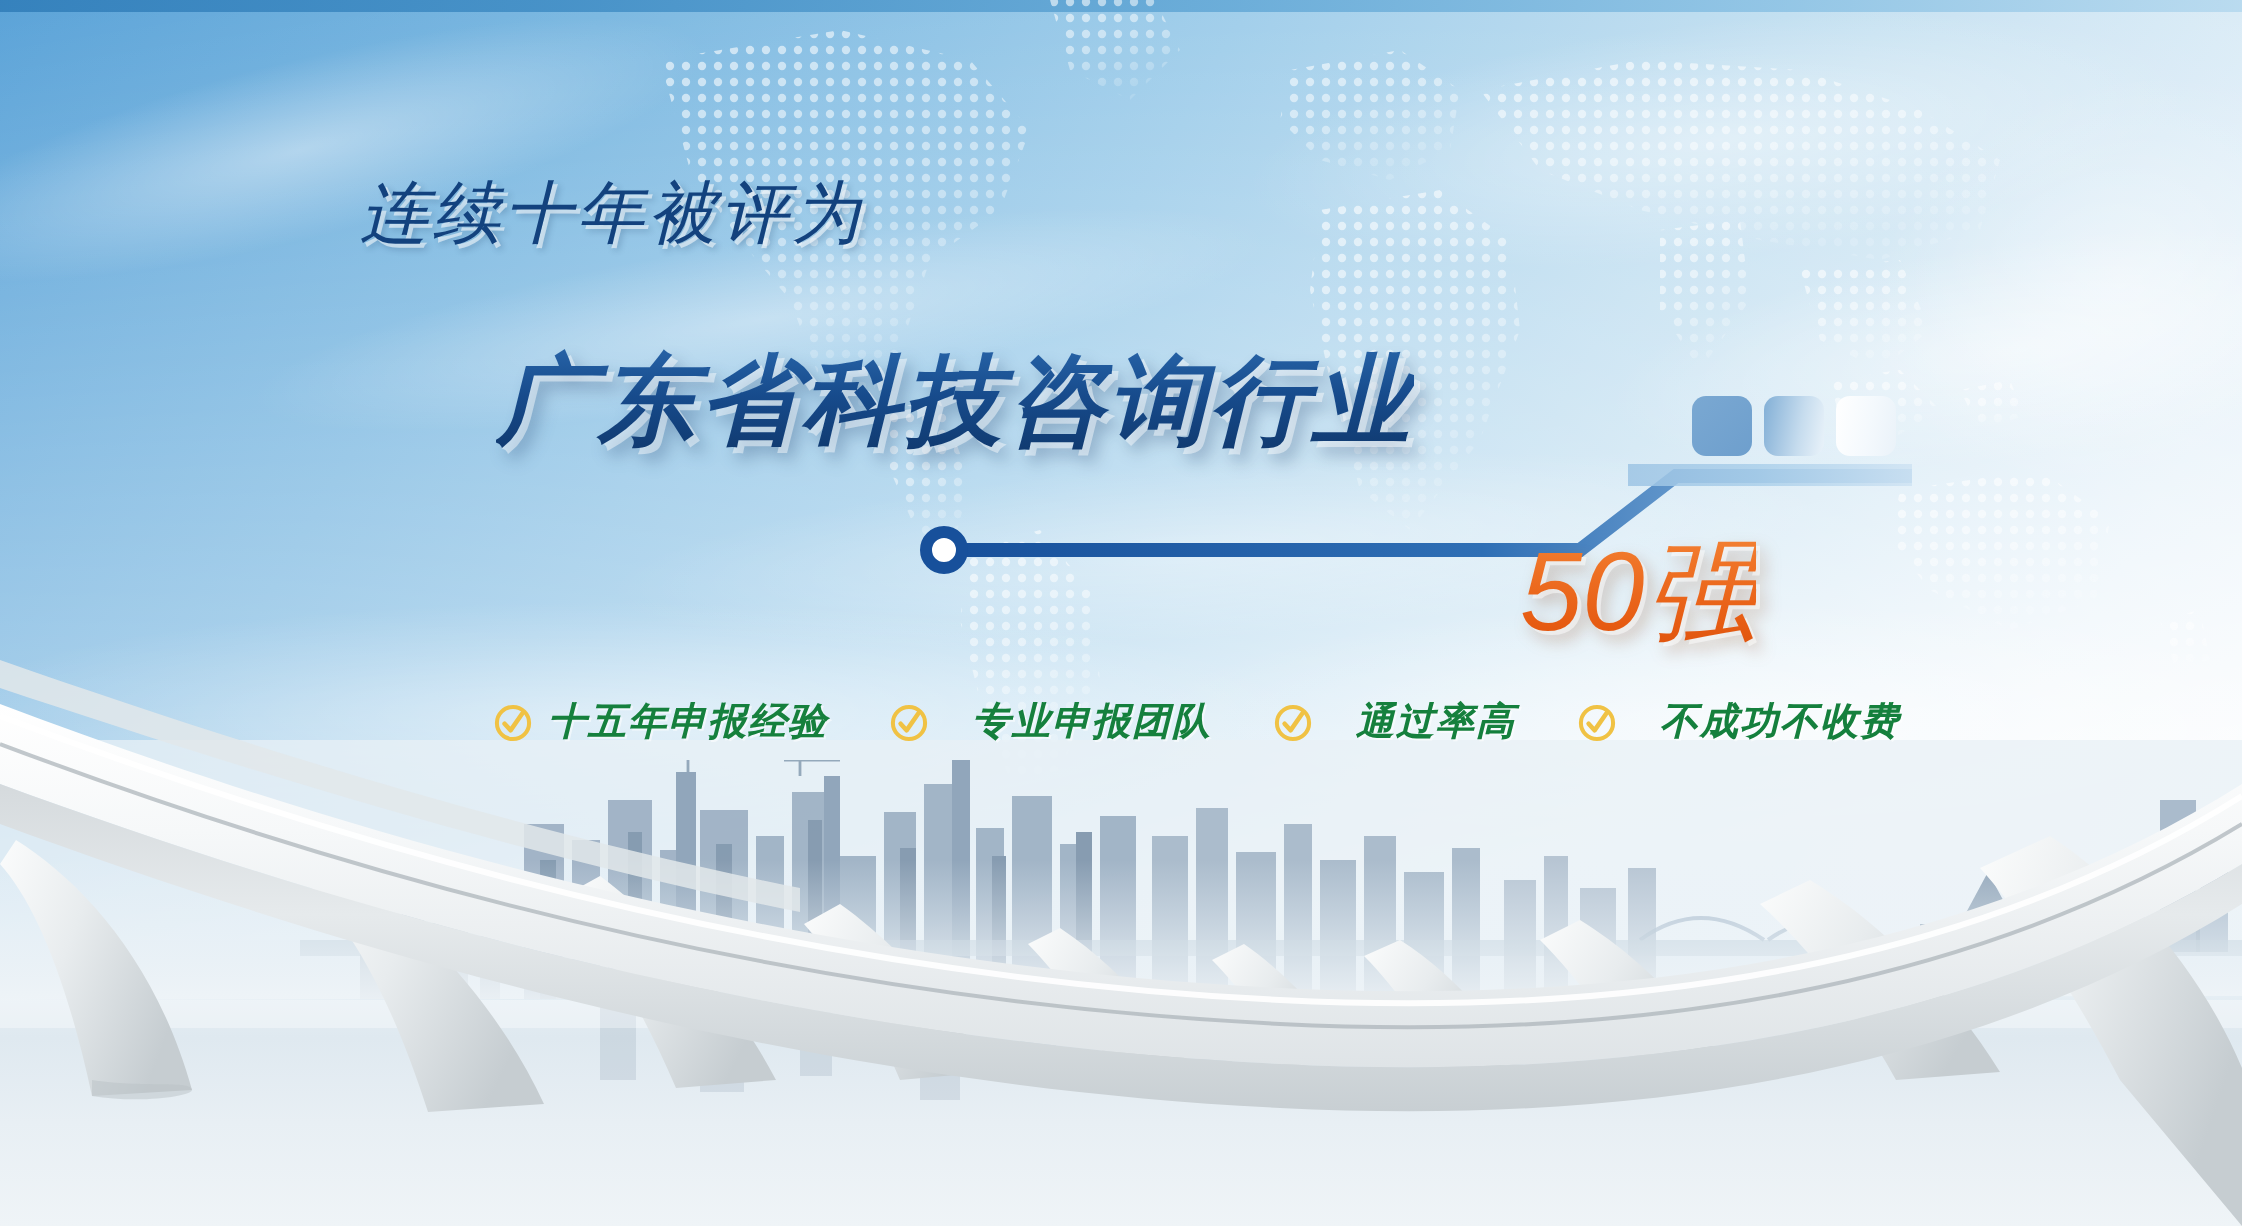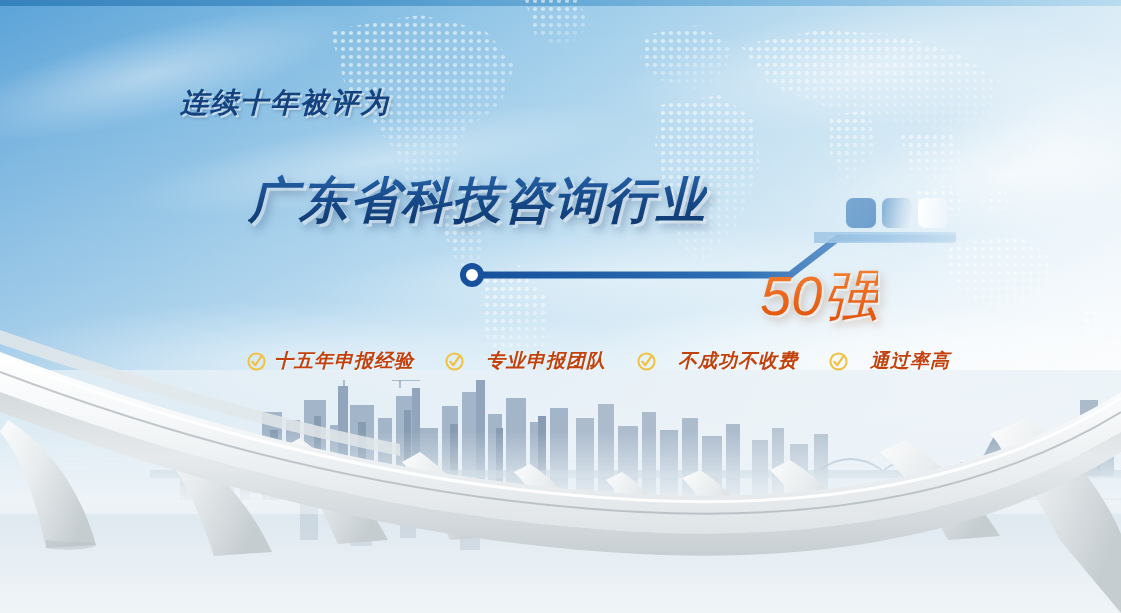--- a/index.html
+++ b/index.html
@@ -52,21 +52,21 @@
   }
   .dotmap svg { display:block; width:100%; height:100%; }
 
   
   .arch-layer { position:absolute; left:0; top:0; width:1121px; height:613px; pointer-events:none; }
   .arch-layer svg { display:block; width:1121px; height:613px; }
 
   
   .headline-sm {
     position:absolute; left:180px; top:84px;
-    font-size:28px; font-weight:bold; font-style:italic;
+    font-size:34px; font-weight:normal; font-style:italic;
     letter-spacing:2px;
     color:#13427e;
     text-shadow:2px 2px 0 rgba(255,255,255,.55), 3px 3px 3px rgba(20,50,90,.25);
     white-space:nowrap;
   }
   .headline-lg {
     position:absolute; left:248px; top:168px;
     font-size:49px; font-weight:bold; font-style:italic;
     letter-spacing:2px;
     color:#174b8c;
@@ -115,21 +115,21 @@
     white-space:nowrap;
   }
   .feature { display:flex; align-items:center; }
   .feature + .feature { margin-left:30px;gap:14px; }
   .feature-icon {
     width:21px; height:21px; margin-right:7px; flex:0 0 auto;
     display:block;
   }
   .feature-label {
     font-size:19px; font-weight:bold; font-style:italic;
-    color:#c2410c; letter-spacing:1px;
+    color:#15803d; letter-spacing:1px;
     text-shadow:1px 1px 0 rgba(255,255,255,.55);
   }
 </style>
 </head>
 <body>
 
 <div class="banner">
 
   <div class="sky"></div>
   <div class="sky-top-strip"></div>
@@ -401,24 +401,24 @@
         <circle cx="12" cy="12" r="9.2" fill="none" stroke="#f0c244" stroke-width="2.3"></circle>
         <path d="M7.2,12.4 L10.6,16.2 L17.4,6.4" fill="none" stroke="#f0c244" stroke-width="2.6" stroke-linecap="round" stroke-linejoin="round"></path>
       </svg>
       <span class="feature-label">专业申报团队</span>
     </div>
     <div class="feature">
       <svg class="feature-icon" viewBox="0 0 24 24">
         <circle cx="12" cy="12" r="9.2" fill="none" stroke="#f0c244" stroke-width="2.3"></circle>
         <path d="M7.2,12.4 L10.6,16.2 L17.4,6.4" fill="none" stroke="#f0c244" stroke-width="2.6" stroke-linecap="round" stroke-linejoin="round"></path>
       </svg>
-      <span class="feature-label">不成功不收费</span>
+      <span class="feature-label">通过率高</span>
     </div>
     <div class="feature">
       <svg class="feature-icon" viewBox="0 0 24 24">
         <circle cx="12" cy="12" r="9.2" fill="none" stroke="#f0c244" stroke-width="2.3"></circle>
         <path d="M7.2,12.4 L10.6,16.2 L17.4,6.4" fill="none" stroke="#f0c244" stroke-width="2.6" stroke-linecap="round" stroke-linejoin="round"></path>
       </svg>
-      <span class="feature-label">通过率高</span>
+      <span class="feature-label">不成功不收费</span>
     </div>
   </div>
 
 </div>
 
 </body></html>

